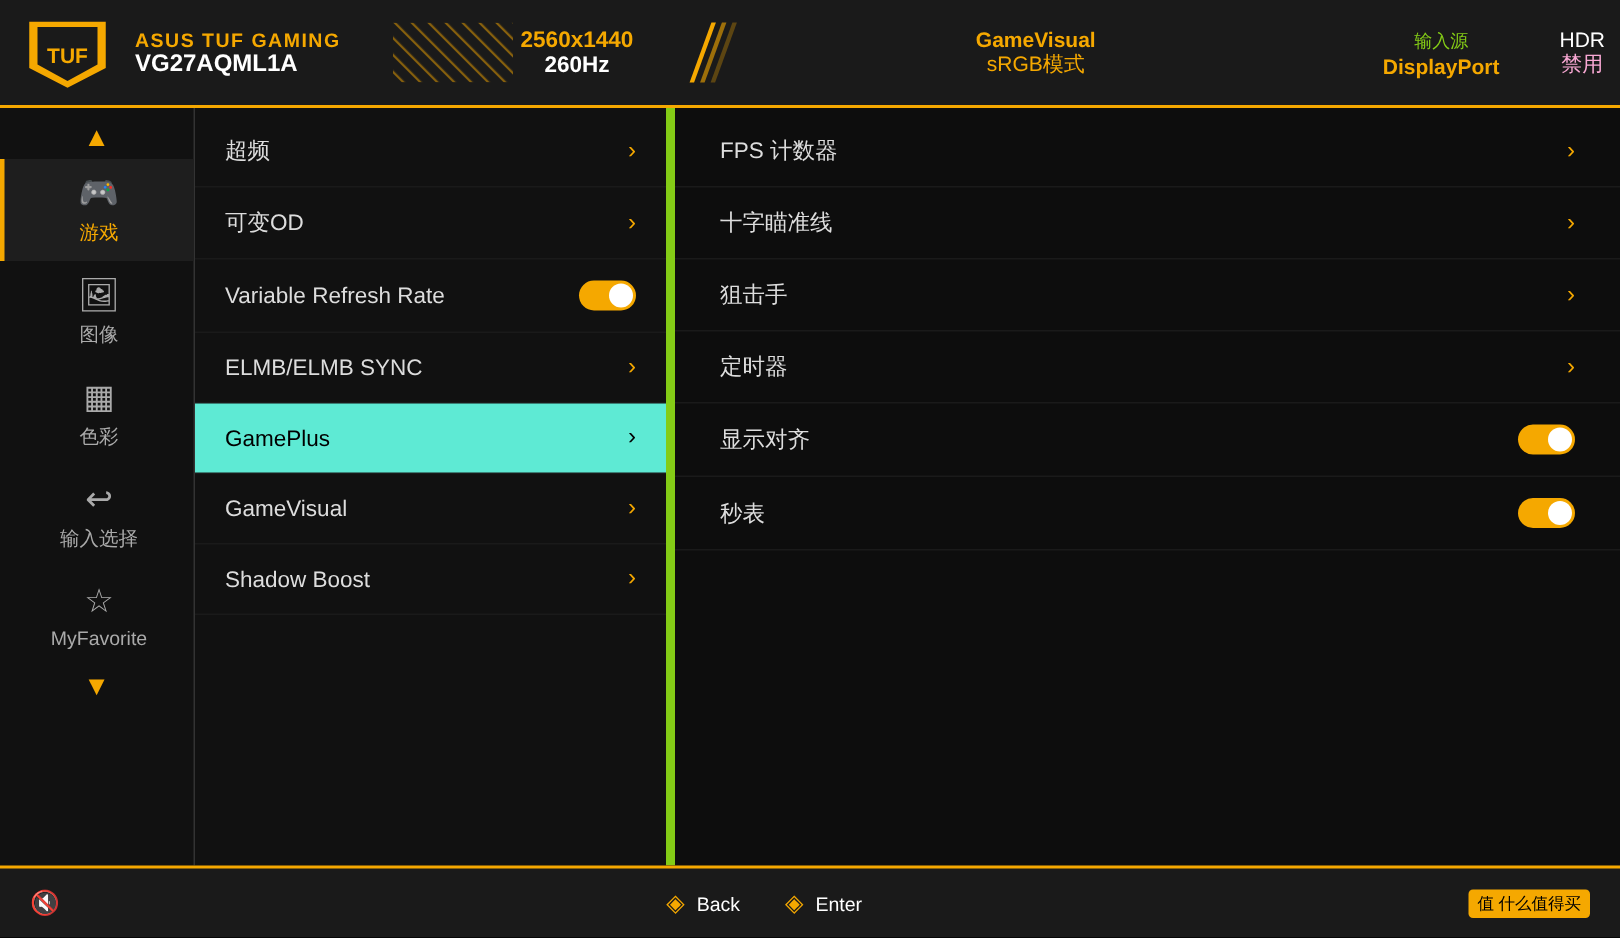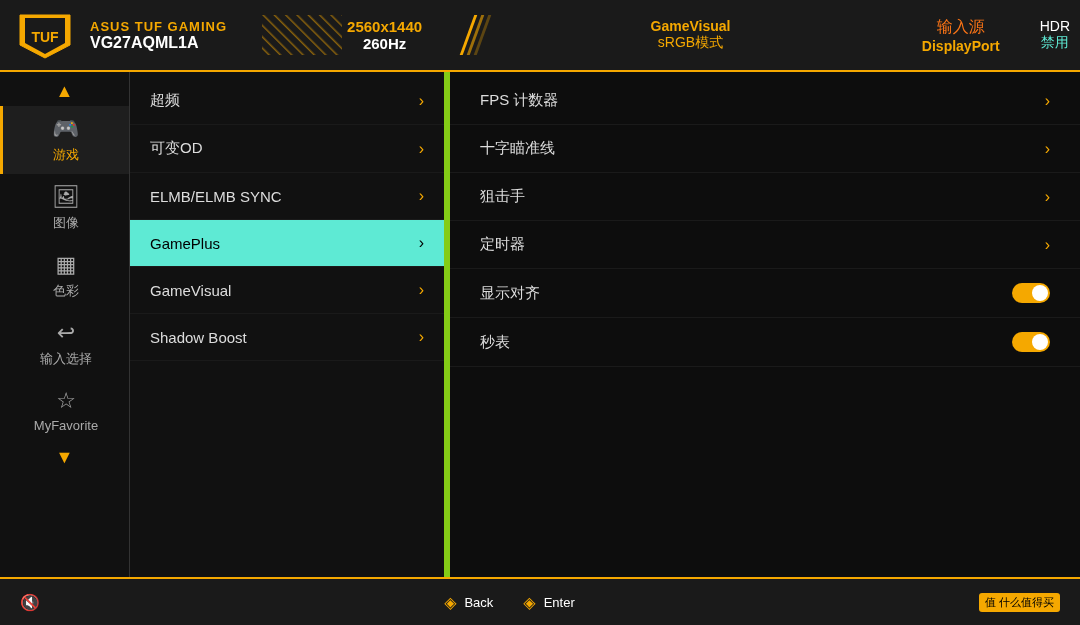--- a/index.html
+++ b/index.html
@@ -77,39 +77,39 @@
       color: #f5a800;
       font-size: 14px;
     }
     .header-input {
       display: flex;
       flex-direction: column;
       align-items: center;
       margin: 0 40px;
     }
     .header-input-label {
-      color: #f97316;
-      font-size: 16px;
+      color: #84cc16;
+      font-size: 12px;
     }
     .header-input-val {
       color: #f5a800;
       font-size: 14px;
       font-weight: bold;
     }
     .header-hdr {
       display: flex;
       flex-direction: column;
       align-items: center;
     }
     .header-hdr-label {
       color: #fff;
       font-size: 14px;
     }
     .header-hdr-val {
-      color: #5eead4;
+      color: #f9a8d4;
       font-size: 14px;
     }
 
     
     .main {
       display: flex;
       height: calc(625px - 72px - 48px);
     }
 
     
@@ -384,20 +384,28 @@
       </div>
     </div>
 
     <div class="menu-item">
       <span>可变OD</span>
       <div class="menu-item-right">
         <span class="chevron">›</span>
       </div>
     </div>
 
+    <div class="menu-item">
+      <span>Variable Refresh Rate</span>
+      <div class="menu-item-right">
+        <div class="toggle-switch">
+          <div class="toggle-knob"></div>
+        </div>
+      </div>
+    </div>
 
     <div class="menu-item">
       <span>ELMB/ELMB SYNC</span>
       <div class="menu-item-right">
         <span class="chevron">›</span>
       </div>
     </div>
 
     <div class="menu-item highlighted">
       <span>GamePlus</span>

